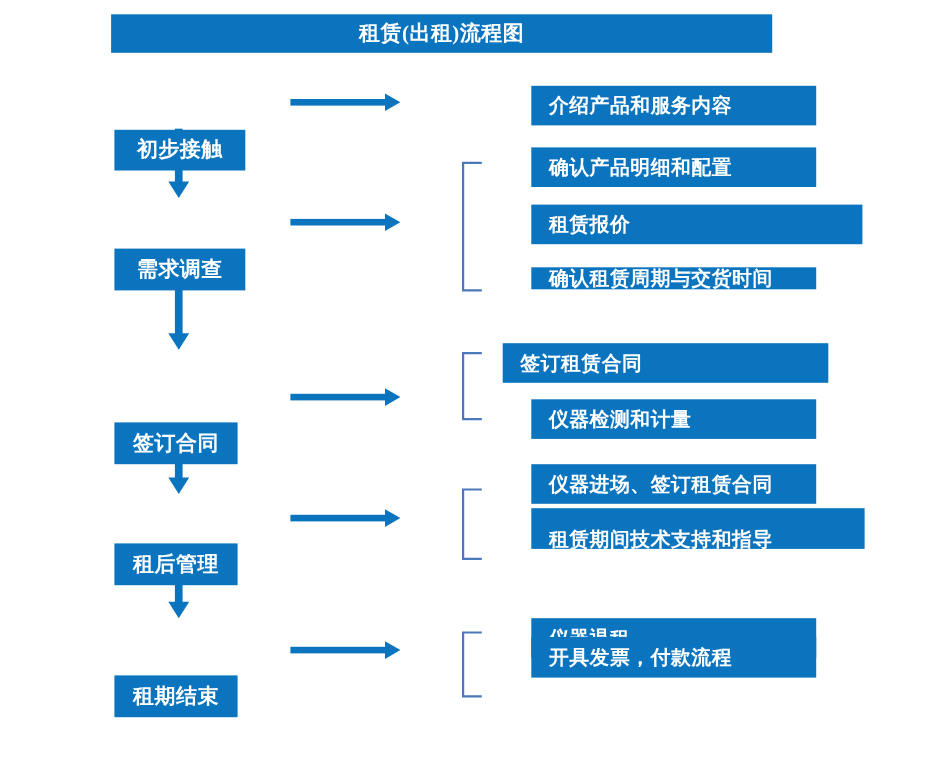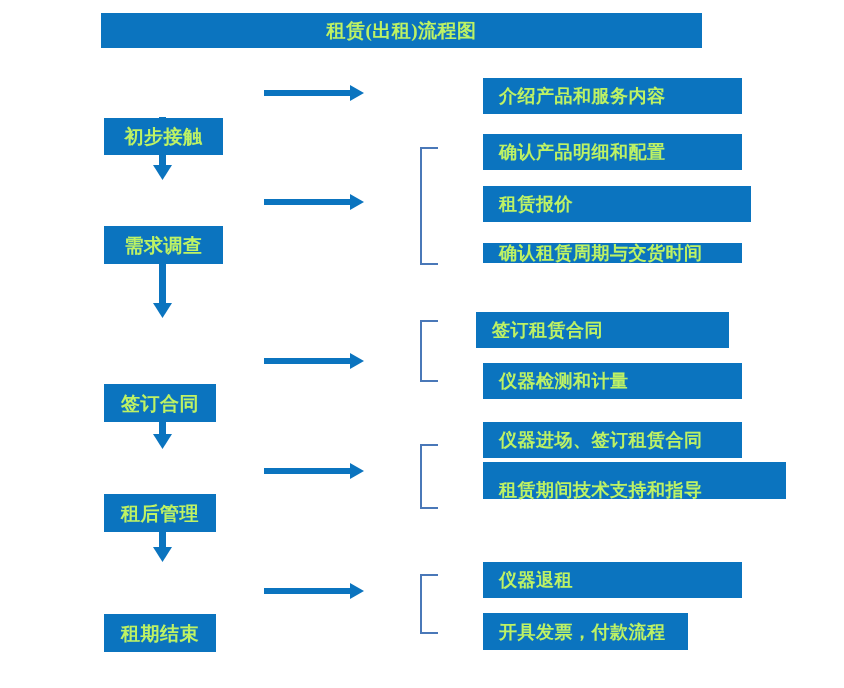--- a/index.html
+++ b/index.html
@@ -17,21 +17,21 @@
   }
   #flow-canvas {
     position: absolute;
     left: 0; top: 0;
     width: 844px;
     height: 688px;
   }
   .box {
     position: absolute;
     background: #0B74BF;
-    color: #bef264;
+    color: #ffffff;
     font-weight: bold;
     display: flex;
     align-items: center;
     box-sizing: border-box;
     letter-spacing: 0.5px;
     line-height: 1;
     white-space: nowrap;
   }
   .title-bar {
     justify-content: center;
@@ -123,39 +123,39 @@
   <span>租期结束</span>
 </div>
 
 <div class="box detail-box" style="left:443px; top:78px; width:259px; height:36px;">
   <span>介绍产品和服务内容</span>
 </div>
 
 <div class="box detail-box" style="left:443px; top:134px; width:259px; height:36px;">
   <span>确认产品明细和配置</span>
 </div>
-<div class="box detail-box" style="left:443px; top:186px; width:268px; height:36px;text-align:right;">
+<div class="box detail-box" style="left:443px; top:186px; width:301px; height:36px;text-align:right;">
   <span>租赁报价</span>
 </div>
 <div class="box detail-box" style="left:443px; top:243px; width:259px; height:20px;">
   <span>确认租赁周期与交货时间</span>
 </div>
 
-<div class="box detail-box" style="left:436px; top:312px; width:253px; height:36px;">
+<div class="box detail-box" style="left:417px; top:312px; width:296px; height:36px;">
   <span>签订租赁合同</span>
 </div>
 <div class="box detail-box" style="left:443px; top:363px; width:259px; height:36px;">
   <span>仪器检测和计量</span>
 </div>
 
 <div class="box detail-box" style="left:443px; top:422px; width:259px; height:36px;">
   <span>仪器进场、签订租赁合同</span>
 </div>
 <div class="box detail-box" style="left:443px; top:462px; width:303px; height:37px;align-items:flex-end;">
   <span>租赁期间技术支持和指导</span>
 </div>
 
 <div class="box detail-box" style="left:443px; top:562px; width:259px; height:36px;">
   <span>仪器退租</span>
 </div>
-<div class="box detail-box" style="left:443px; top:613px; width:205px; height:37px;">
+<div class="box detail-box" style="left:443px; top:579px; width:259px; height:37px;">
   <span>开具发票，付款流程</span>
 </div>
 
 </body></html>

